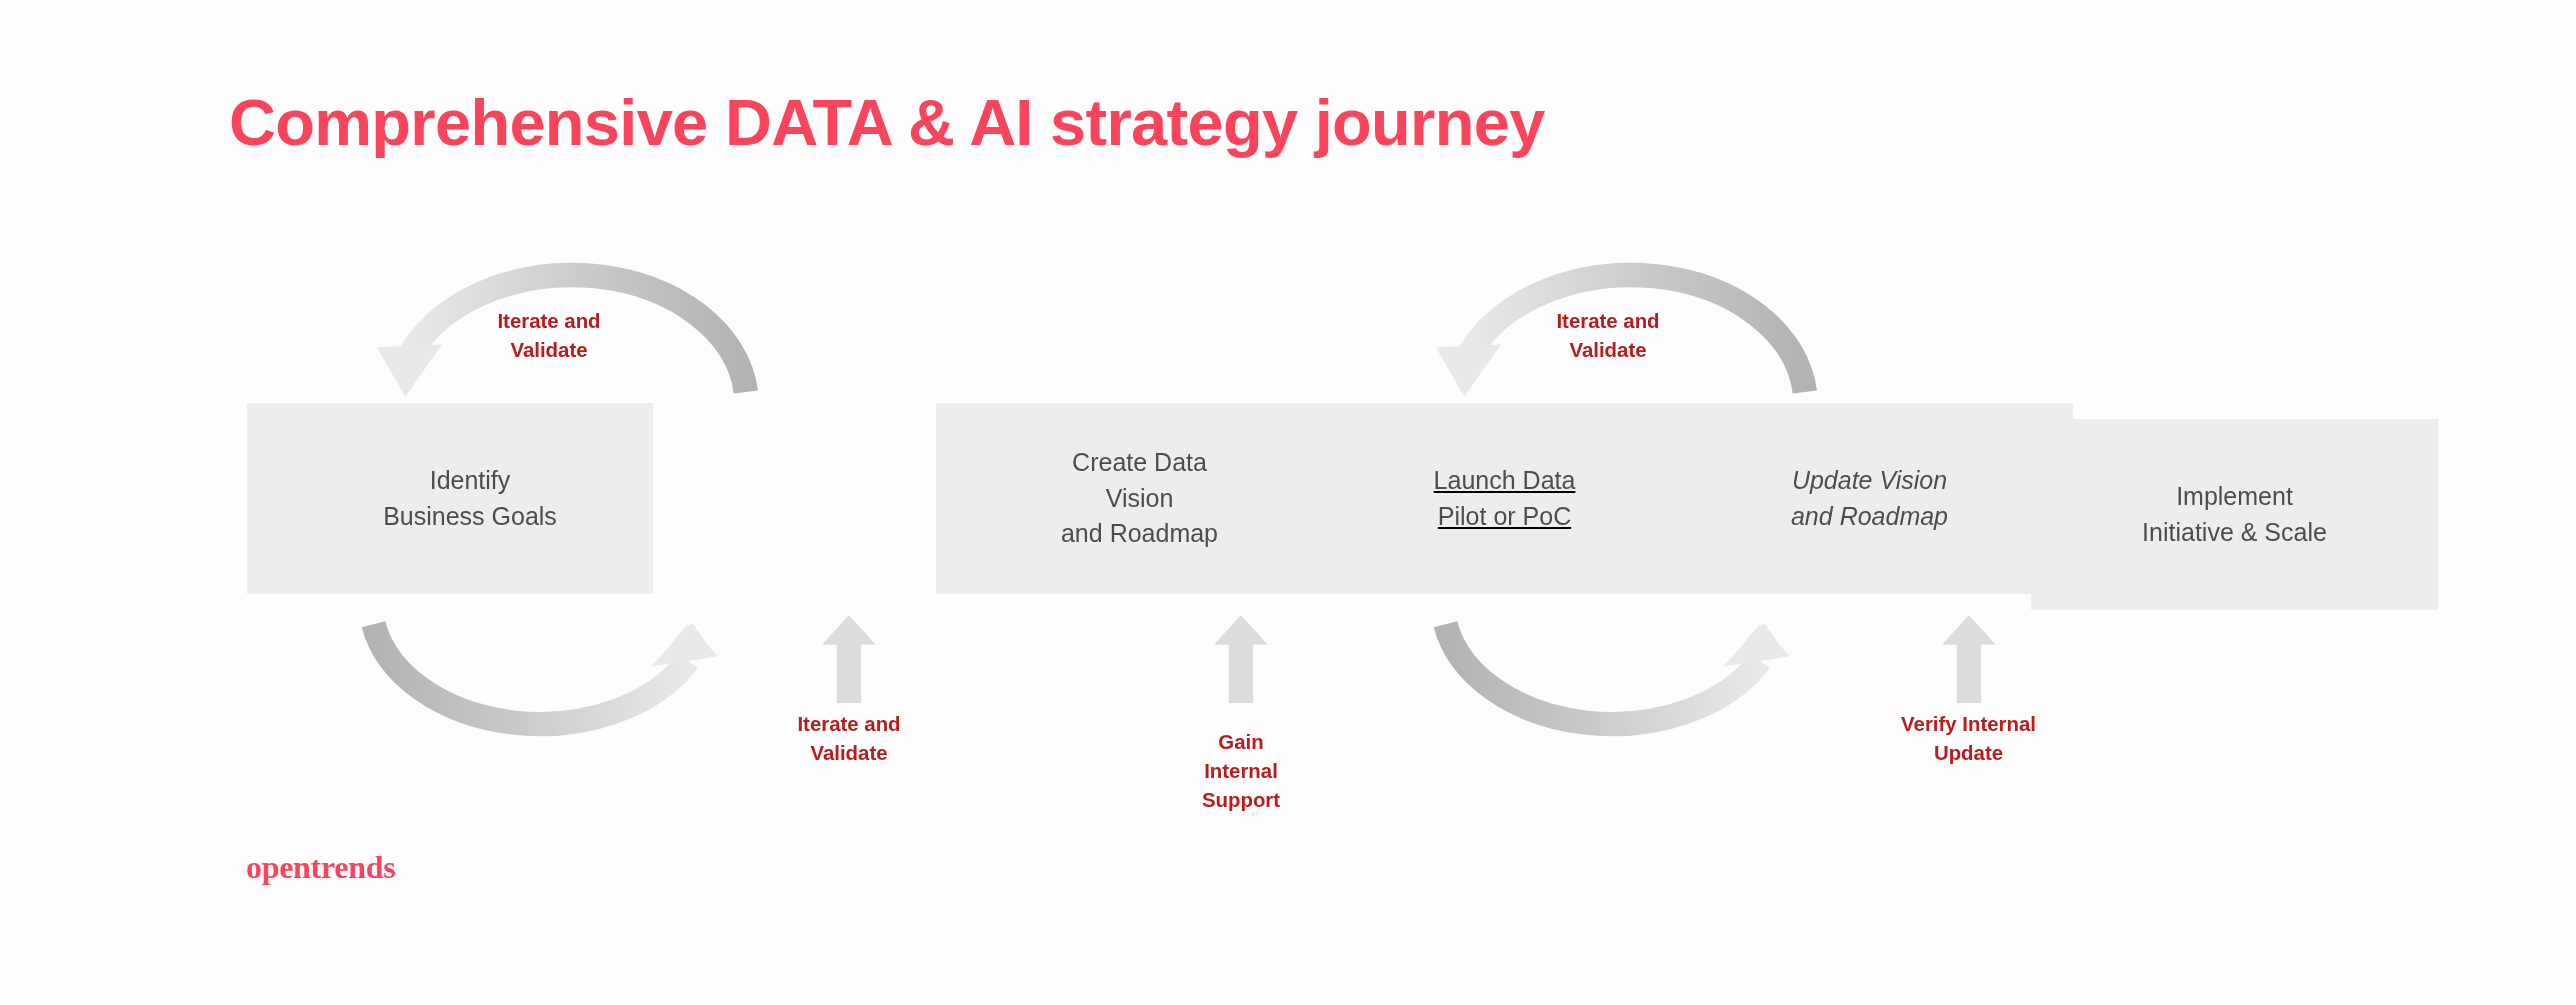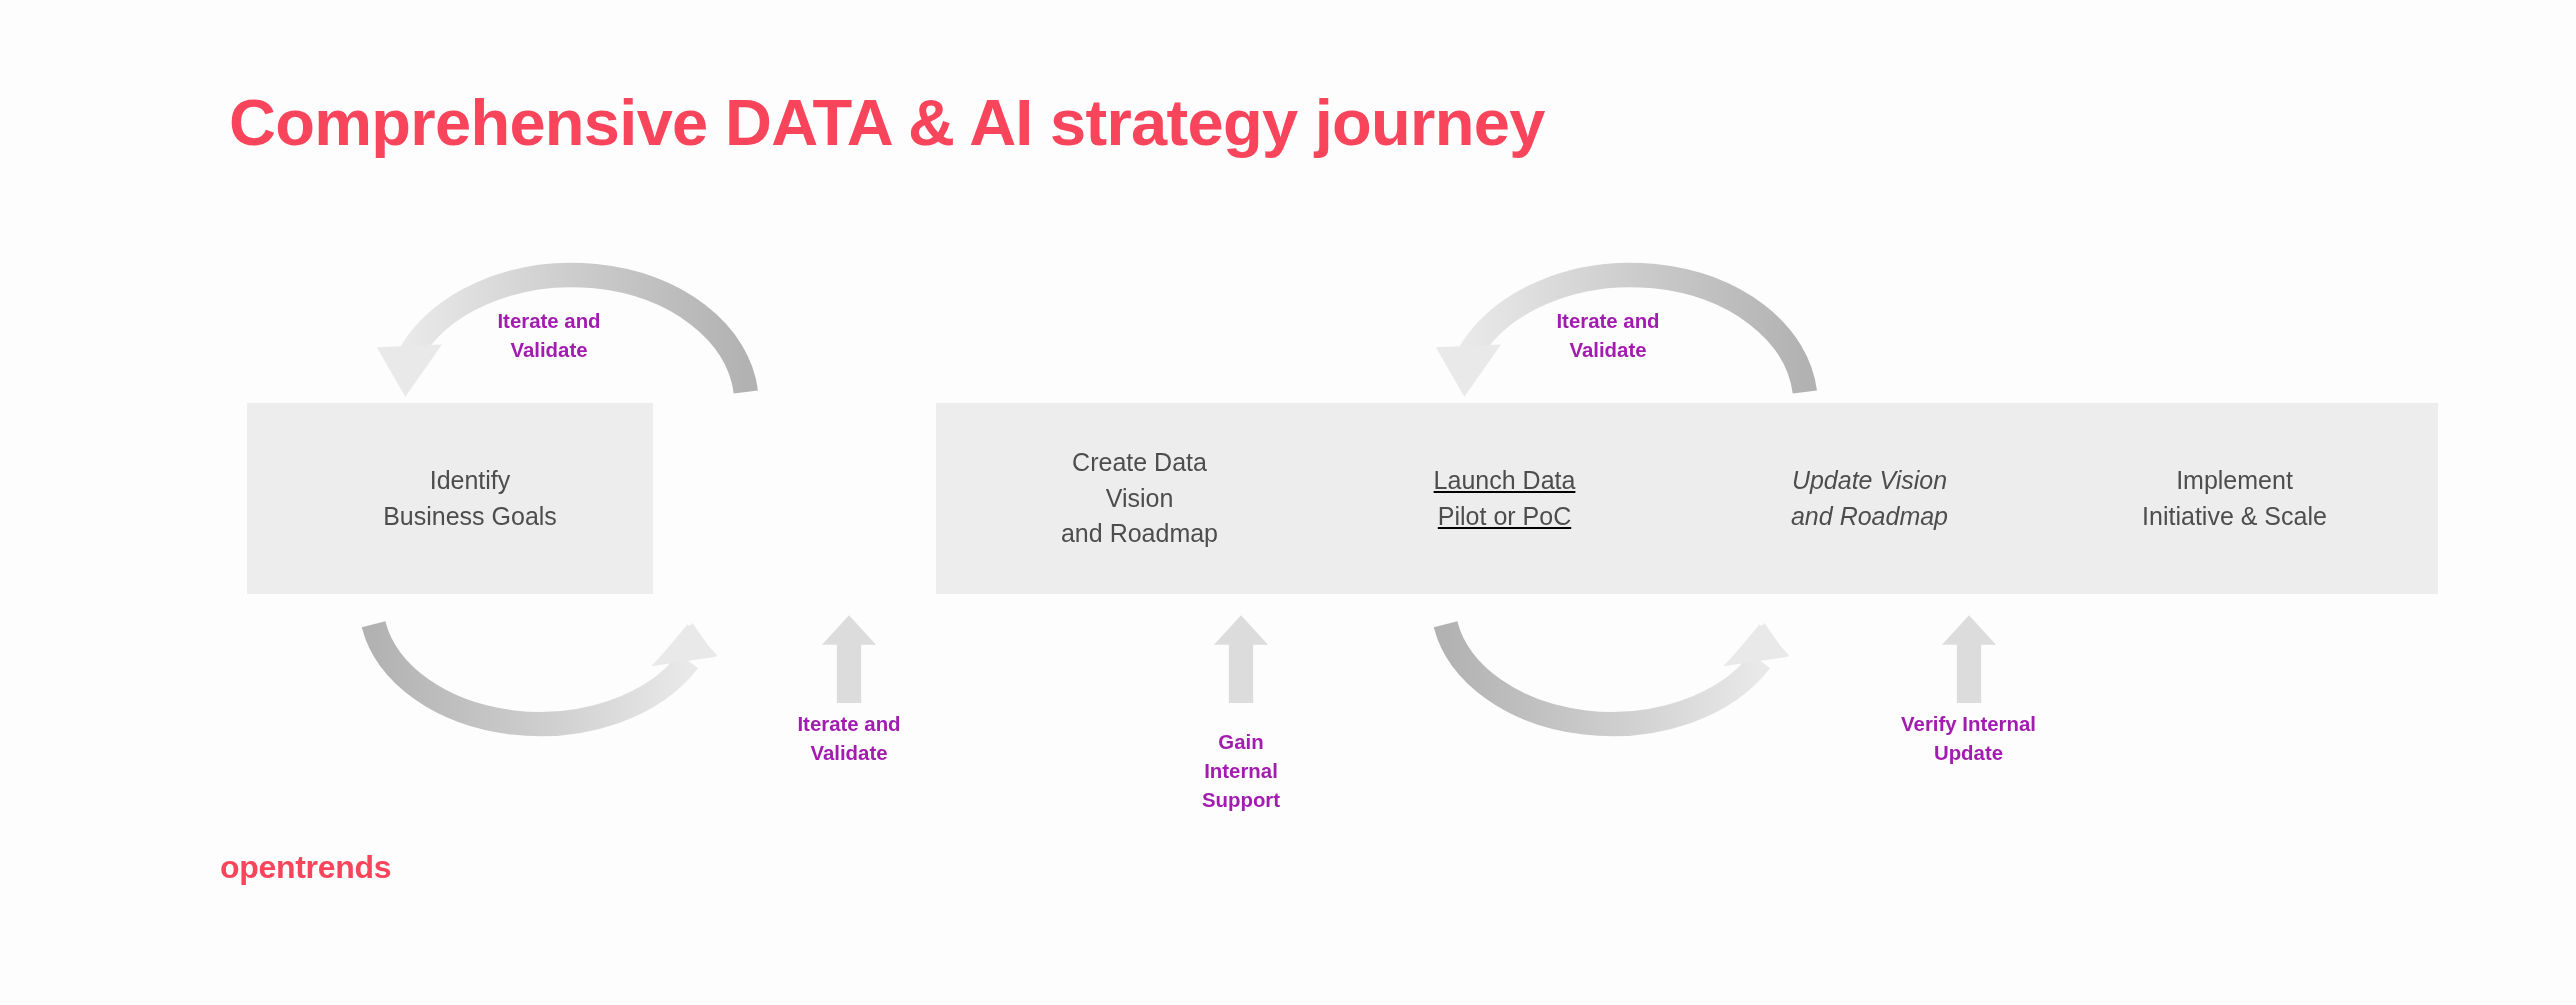--- a/index.html
+++ b/index.html
@@ -71,37 +71,38 @@
   }
 
   
   .up-arrow {
     position: absolute;
   }
 
   
   .annot {
     position: absolute;
-    color: #a21caf;
+    color: #b91c1c;
     font-size: 20.4px;
     font-weight: bold;
     line-height: 1.42;
     text-align: center;
     white-space: pre-line;
   }
 
   
   #logo {
     position: absolute;
-    left: 220px;
+    left: 246px;
     top: 849px;
     font-size: 32px;
     font-weight: bold;
     letter-spacing: -0.3px;
     color: #f9455b;
+    font-family: Liberation Serif, serif;
   }
 </style>
 </head>
 <body>
 
 <div id="stage">
 
   <div id="page-title">Comprehensive DATA &amp; AI strategy journey</div>
 
   <div class="arc" style="left:366px; top:244px; width:407px; height:163px;">
@@ -162,21 +163,21 @@
 Pilot or PoC</div>
     </div>
 
     <div class="chevron" style="left:1419px; width:407px;
                 clip-path: polygon(0 0, 520 0, 600 141, 520 282, 0 282, 80 141); font-style: italic;">
       <div class="chevron-label">Update Vision
 and Roadmap</div>
     </div>
 
     <div class="chevron" style="left:1784px; width:407px;
-                clip-path: polygon(0 0, 520 0, 600 141, 520 282, 0 282, 80 141);">
+                clip-path: polygon(0 0, 520 0, 600 141, 520 282, 0 282, 80 141); margin-top: 16px;">
       <div class="chevron-label">Implement
 Initiative &amp; Scale</div>
     </div>
 
   </div>
 
   <div class="arc" style="left:319px; top:604px; width:434px; height:176px;">
     <svg width="434" height="176" viewBox="0 0 640 260">
       <defs>
         <linearGradient id="gradBot1" x1="0" y1="0" x2="1" y2="0">

